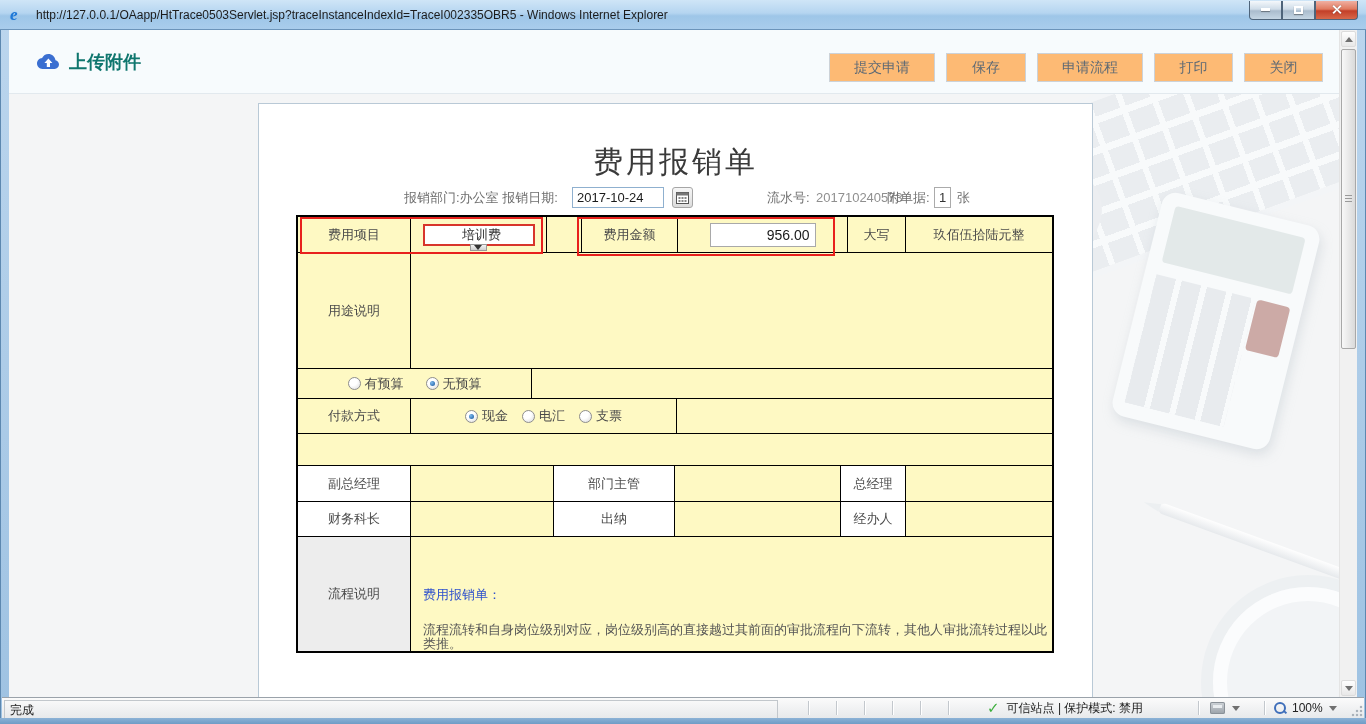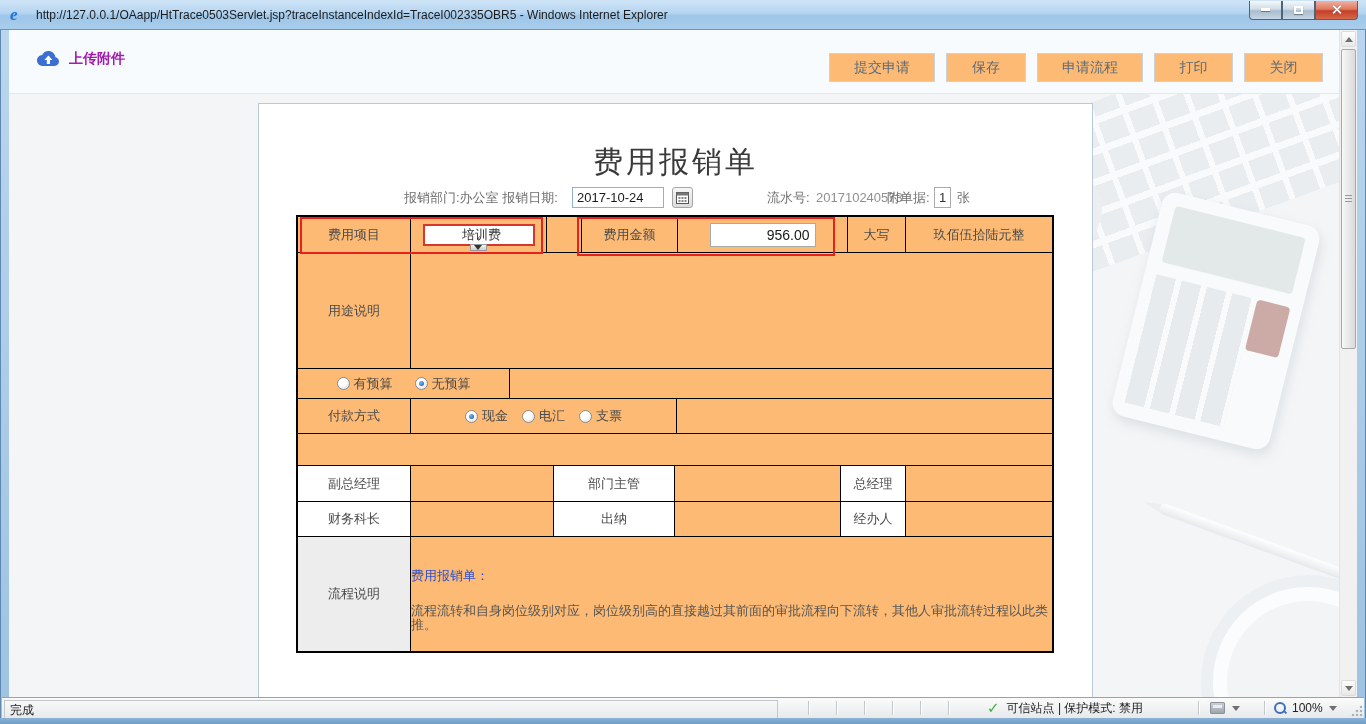--- a/index.html
+++ b/index.html
@@ -19,21 +19,21 @@
   .glyph-x{position:relative;width:11px;height:11px;}
   .glyph-x::before,.glyph-x::after{content:"";position:absolute;left:5px;top:0;width:2px;height:11px;background:#fff;box-shadow:0 0 1px rgba(0,0,0,.5);}
   .glyph-x::before{transform:rotate(45deg);}
   .glyph-x::after{transform:rotate(-45deg);}
 
   
   .main{position:absolute;left:9px;top:30px;width:1348px;height:667px;background:#ffffff;overflow:hidden;}
 
   .toolbar{position:absolute;left:0;top:0;right:0;height:64px;background:#f7fbfd;border-bottom:1px solid #e2e9ee;}
   .upload{position:absolute;left:26px;top:20px;display:flex;align-items:center;gap:8px;cursor:pointer;}
-  .upload-text{font-size:14px;font-weight:bold;color:#a21caf;}
+  .upload-text{font-size:18px;font-weight:bold;color:#0f766e;}
   .tb-btns{position:absolute;right:34px;top:23px;display:flex;gap:11px;}
   .tbtn{height:29px;background:#fdba74;border:1px solid #ccd2d8;color:#5f6a74;font-size:14px;display:flex;align-items:center;justify-content:center;cursor:pointer;}
   .tbtn.b0{width:106px;}.tbtn.b1{width:80px;}.tbtn.b2{width:106px;}.tbtn.b3{width:79px;}.tbtn.b4{width:79px;}
 
   .content{position:absolute;left:0;top:64px;right:0;bottom:0;background:#f4f5f6;overflow:hidden;}
 
   
   .deco{position:absolute;}
   .deco-keyboard{right:-50px;top:-36px;width:360px;height:160px;transform:rotate(-20deg);border-radius:10px;
     background:repeating-linear-gradient(90deg,rgba(255,255,255,0) 0 26px,#f8fafb 26px 32px),repeating-linear-gradient(0deg,#eaedf0 0 22px,#f8fafb 22px 29px);box-shadow:0 0 0 6px #f3f5f7;}
@@ -55,28 +55,28 @@
   .hdr .lab{position:absolute;line-height:26px;white-space:nowrap;}
   .hd-dept{left:137px;}
   .hd-date-input{position:absolute;left:305px;top:2px;width:92px;height:21px;border:1px solid #8fb0cf;font:13px "Liberation Sans",sans-serif;color:#1a1a1a;padding:0 0 0 4px;background:#fff;}
   .hd-cal{position:absolute;left:405px;top:2px;width:21px;height:21px;border:1px solid #a6a6a6;border-radius:3px;background:linear-gradient(#f6f6f6,#dcdcdc);display:flex;align-items:center;justify-content:center;cursor:pointer;}
   .hd-serial-label{left:500px;}
   .hd-serial{left:549px;color:#8f8f8f;}
   .hd-attach-label{left:620px;}
   .hd-attach-input{position:absolute;left:667px;top:2px;width:17px;height:21px;border:1px solid #ababab;text-align:center;font:13px "Liberation Sans",sans-serif;color:#333;padding:0;}
   .hd-unit{left:690px;}
 
-  .ftable{position:absolute;left:37px;top:111px;width:758px;border:2px solid #000;background:#fdba74;}
+  .ftable{position:absolute;left:37px;top:111px;width:758px;border:2px solid #000;background:#fef9c3;}
   .trow{display:flex;border-bottom:1px solid #000;}
   .trow.last{border-bottom:none;}
   .cell{border-right:1px solid #000;display:flex;align-items:center;justify-content:center;font-size:13px;color:#4a4a4a;}
   .cell.end{border-right:none;}
   .r1{height:36px;}.r2{height:116px;}.r3{height:30px;}.r4{height:35px;}.r5{height:32px;}.r6{height:36px;}.r7{height:35px;}.r8{height:114px;}
   .w113{width:113px;}.w136{width:136px;}.w35{width:35px;}.w96{width:96px;}.w170{width:170px;}.w58{width:58px;}.w146{width:146px;}
-  .w641{width:641px;}.w256{width:212px;gap:8px;}.w498{width:498px;}.w266{width:266px;}.w375{width:375px;}.w379{width:379px;}
+  .w641{width:641px;}.w256{width:234px;gap:8px;}.w498{width:498px;}.w266{width:266px;}.w375{width:375px;}.w379{width:379px;}
   .w143{width:143px;}.w121{width:121px;}.w166{width:166px;}.w65{width:65px;}
 
   
   .sel{width:112px;height:22px;border:2px solid #d8352b;background:#fff;display:flex;align-items:center;cursor:pointer;flex-direction:column;}
   .sel-text{flex:1;padding-left:6px;font-size:13px;color:#333;}
   .sel-btn{width:17px;height:16px;margin-right:1px;border:1px solid #9a9a9a;background:linear-gradient(#f4f4f4,#cfcfcf);display:flex;align-items:center;justify-content:center;}
   .tri-down{width:0;height:0;border-left:4px solid transparent;border-right:4px solid transparent;border-top:5px solid #333;}
   .tri-up{width:0;height:0;border-left:4px solid transparent;border-right:4px solid transparent;border-bottom:5px solid #707070;}
   .tri-dn-s{width:0;height:0;border-left:4px solid transparent;border-right:4px solid transparent;border-top:5px solid #707070;}
 
@@ -90,21 +90,21 @@
   .ta-sb .up{top:0;}.ta-sb .dn{bottom:0;}
 
   
   .opt{display:flex;align-items:center;gap:4px;margin:0 7px;cursor:pointer;}
   .radio{position:relative;width:13px;height:13px;border-radius:50%;border:1px solid #8e8e8e;background:radial-gradient(circle at 35% 30%,#ffffff 40%,#d8d8d8);}
   .radio.on::after{content:"";position:absolute;left:3px;top:3px;width:5px;height:5px;border-radius:50%;background:radial-gradient(circle at 35% 35%,#7db9ec,#14549c);}
 
   .sig-label{background:#fff;}
   .gray-label{background:#ededed;}
 
-  .flow-cell{flex-direction:column;align-items:flex-start;justify-content:center;}
+  .flow-cell{flex-direction:column;align-items:flex-start;justify-content:flex-end;padding-left:12px;}
   .flow-cell p{margin:0;font-size:13px;line-height:14px;color:#555;}
   .flow-head{margin-top:13px !important;color:#2e51cc !important;}
   .flow-route{margin-top:21px !important;}
   .flow-note{margin-top:21px !important;}
 
   .redbox{position:absolute;border:2px solid #e8211d;pointer-events:none;}
   .rb1{left:41px;top:113px;width:243px;height:37px;}
   .rb2{left:318px;top:113px;width:258px;height:39px;}
 
   

